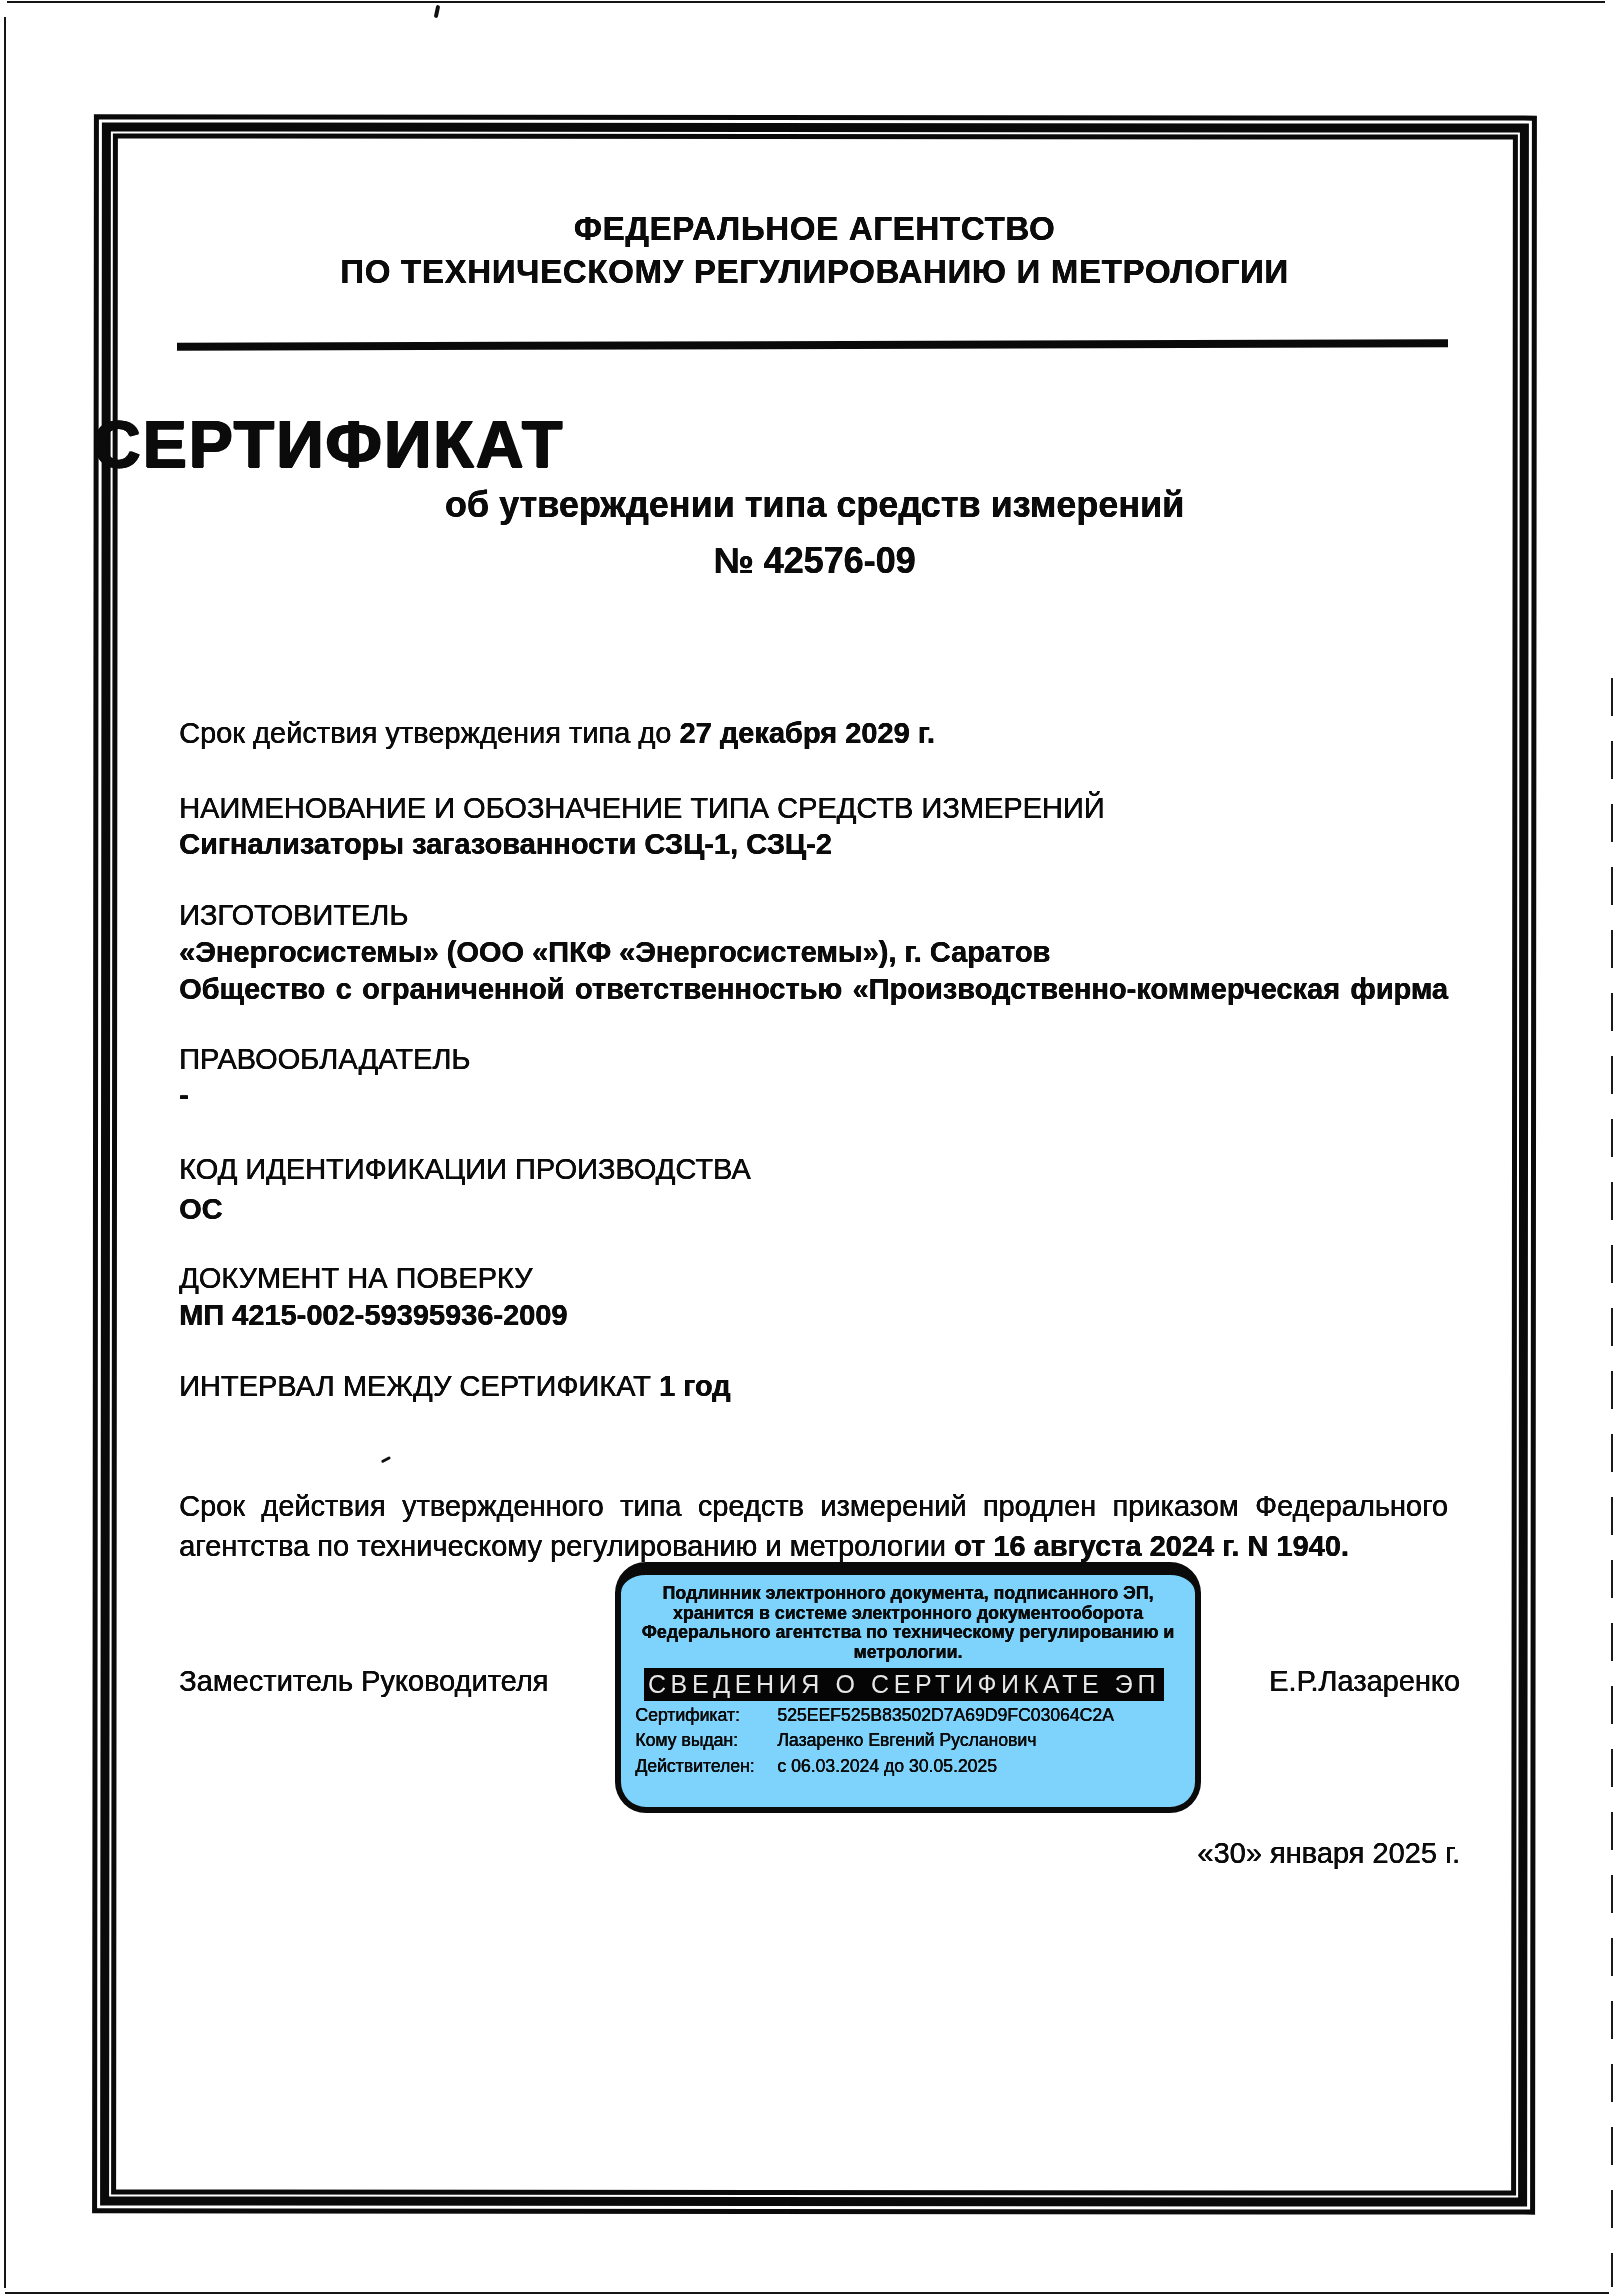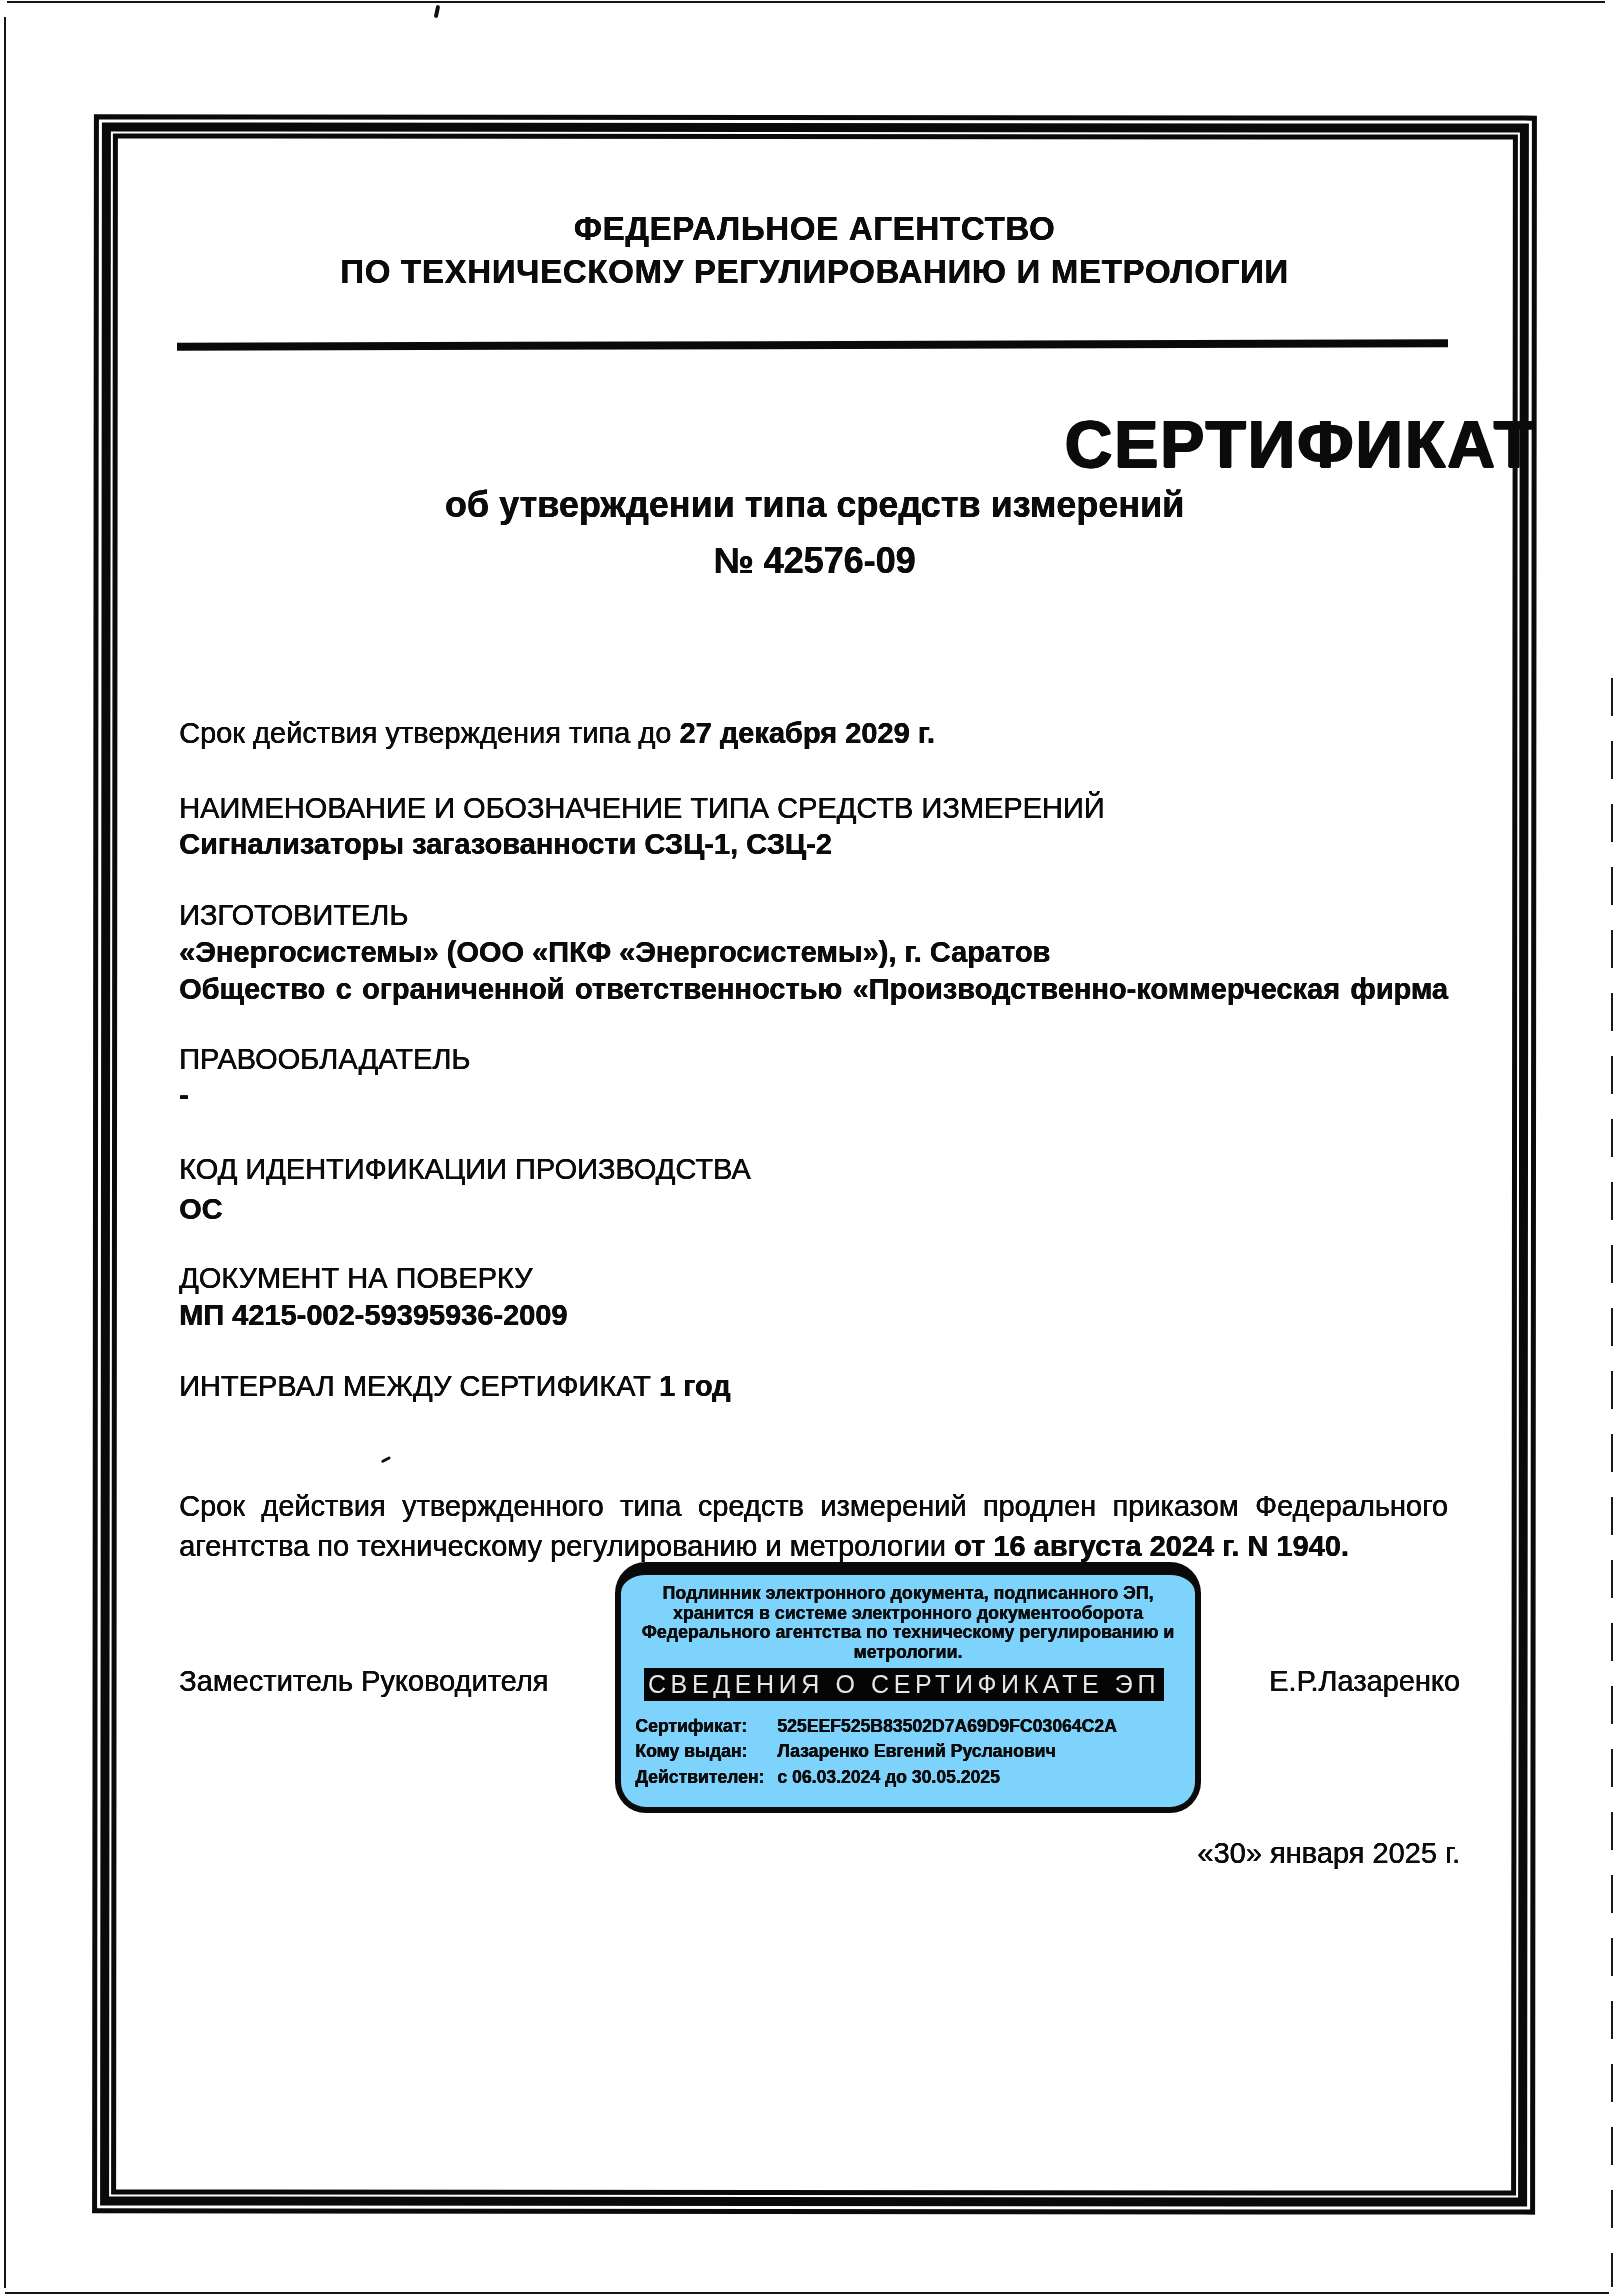--- a/index.html
+++ b/index.html
@@ -45,21 +45,21 @@
     text-align: center; font-weight: bold;
     font-size: 33px; line-height: 43px; letter-spacing: 0.7px;
   }
   .rule {
     position: absolute; left: 177px; top: 341px;
     width: 1271px; height: 7.8px; background: #0a0a0a;
     transform: rotate(-0.15deg);
   }
   .title {
     position: absolute; left: 93px; top: 409px; width: 1443px;
-    text-align: right; font-weight: bold;
+    text-align: left; font-weight: bold;
     font-size: 66px; line-height: 70px; letter-spacing: 2px;
     text-shadow: 1px 0 0 currentColor, -1px 0 0 currentColor,
                  0 0.7px 0 currentColor, 0.5px 0.5px 0 currentColor;
   }
   .subtitle {
     position: absolute; left: 93px; top: 485px; width: 1443px;
     text-align: center; font-weight: bold; font-size: 36px; line-height: 39px;
   }
   .cert-number {
     position: absolute; left: 93px; top: 541px; width: 1443px;
@@ -97,21 +97,21 @@
     font-size: 17.6px; line-height: 19.5px; letter-spacing: 0.1px;
   }
   .stamp-bar {
     margin: 5.9px 17px 0 9px; height: 33px; background: #050505;
     display: flex; align-items: center; justify-content: center;
   }
   .stamp-bar-text {
     color: #e6e6e6; font-size: 25px; letter-spacing: 4.6px; white-space: nowrap;
     text-shadow: none;
   }
-  .stamp-certs { margin-top: 13px; font-size: 17.6px; line-height: 25.4px; font-weight: bold; }
+  .stamp-certs { margin-top: 2px; font-size: 17.6px; line-height: 25.4px; font-weight: normal; }
   .stamp-row .lbl { display: inline-block; min-width: 142px; }
 </style>
 </head>
 <body>
 
 <div class="page pc">
 
   <div class="edge edge-top"></div>
   <div class="edge edge-left"></div>
   <div class="edge edge-bottom"></div>

